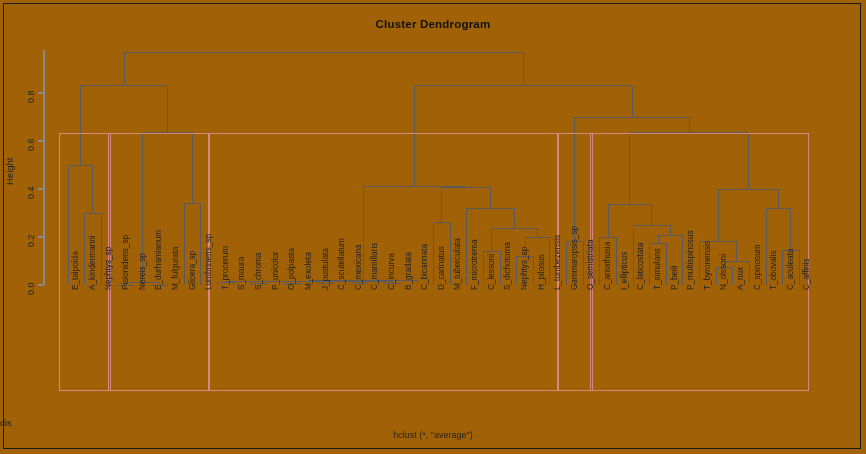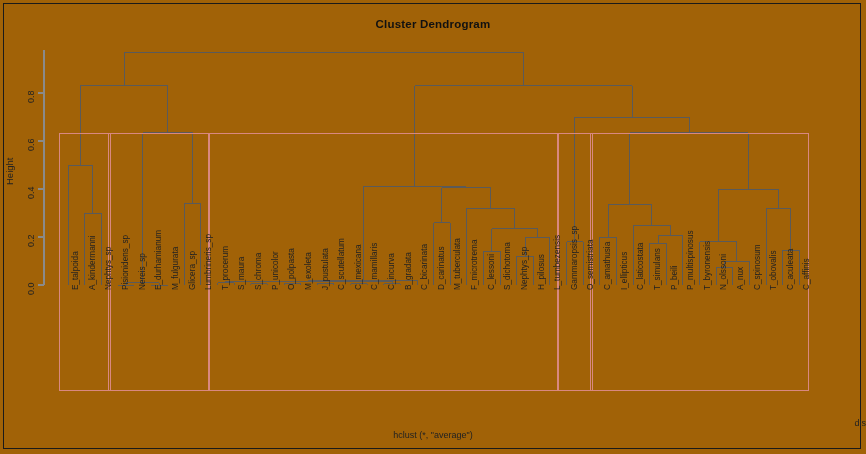--- a/index.html
+++ b/index.html
@@ -7,21 +7,21 @@
   #page{position:relative;width:866px;height:454px;background:#a16207;overflow:hidden;}
   #frame{position:absolute;left:3px;top:3px;width:858px;height:446px;border:1.5px solid #1a1a1a;box-sizing:border-box;}
   #plot{position:absolute;left:0;top:0;width:866px;height:454px;}
   #title{position:absolute;left:0;top:18px;width:866px;text-align:center;font-size:11.5px;font-weight:bold;color:#111;letter-spacing:.2px;}
   #ylab{position:absolute;left:4px;top:185px;font-size:9.5px;color:#222;
         transform:rotate(-90deg);transform-origin:left top;white-space:nowrap;}
   .ytick-lab{position:absolute;font-size:9px;color:#222;white-space:nowrap;
         transform:rotate(-90deg);transform-origin:left top;}
   .leaf-lab{position:absolute;font-size:8.2px;color:#222;white-space:nowrap;
         transform:rotate(-90deg);transform-origin:left top;}
-  #xlab{position:absolute;left:0;top:418px;width:866px;text-align:right;font-size:9px;color:#222;}
+  #xlab{position:absolute;left:0;top:418px;width:866px;text-align:left;font-size:9px;color:#222;}
   #sublab{position:absolute;left:0;top:430px;width:866px;text-align:center;font-size:9px;color:#222;}
 </style>
 </head>
 <body>
 
 <div id="page">
   <div id="frame"></div>
 
   <div id="title">Cluster Dendrogram</div>
 

